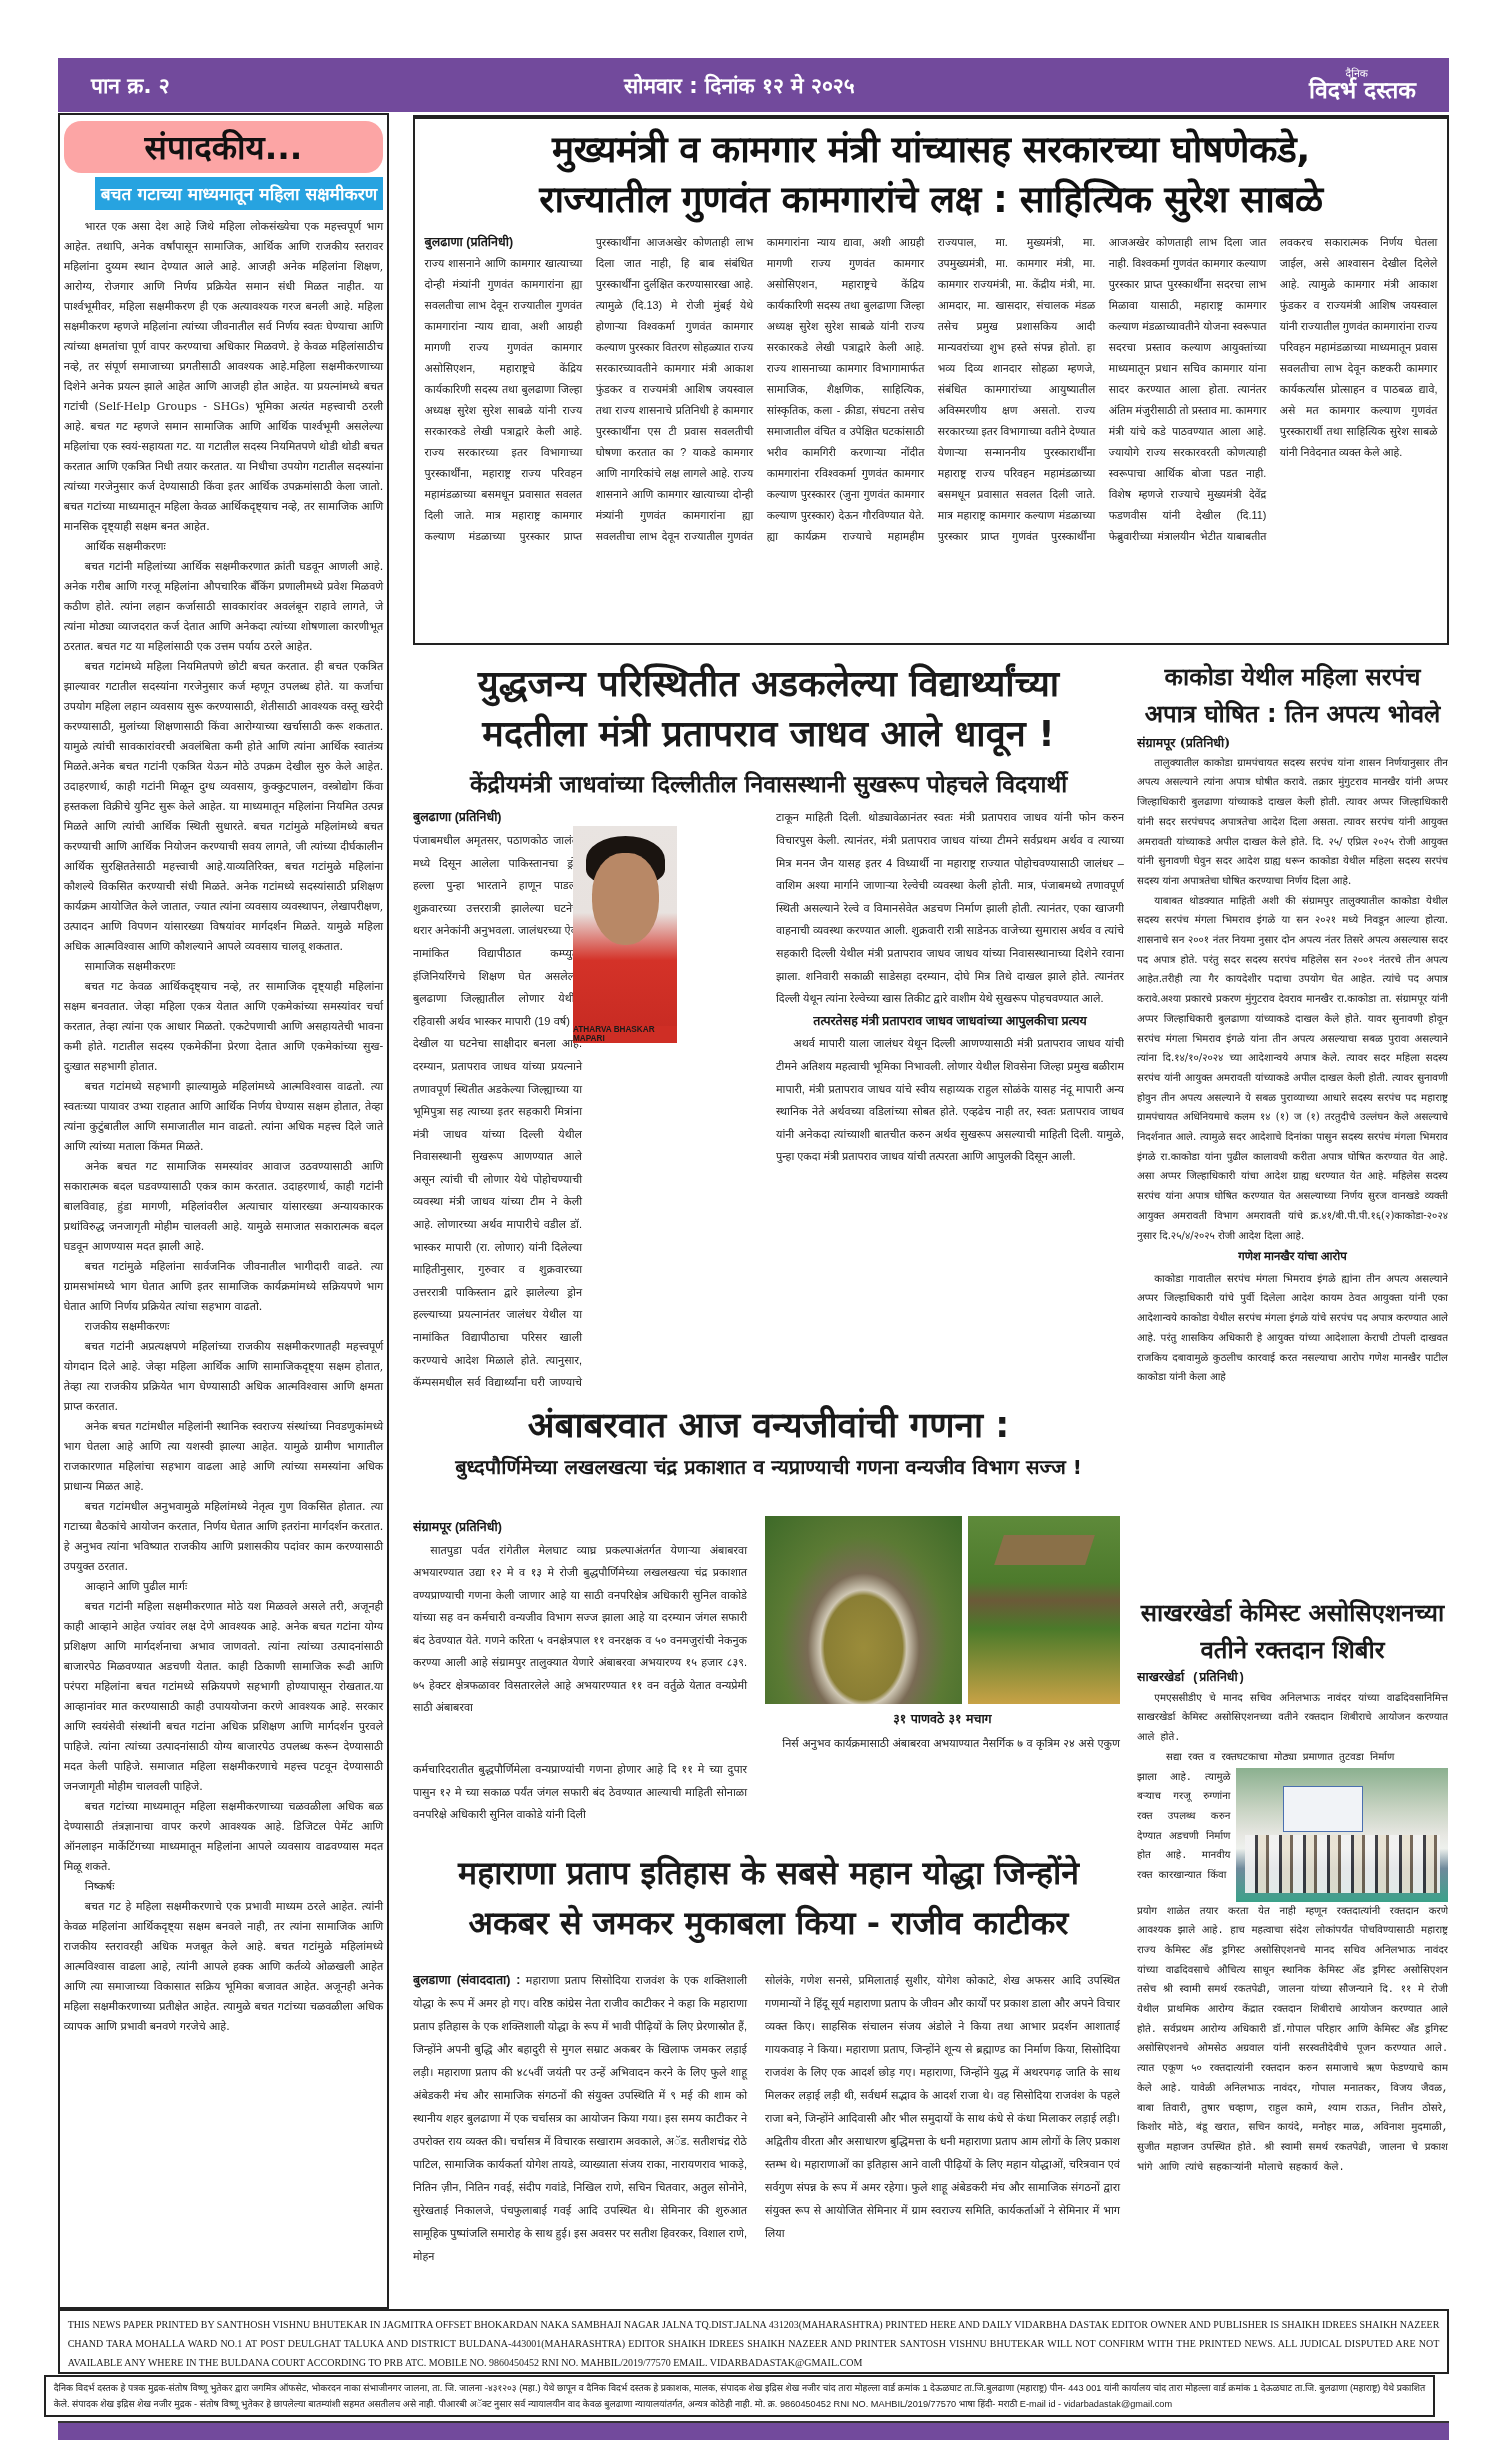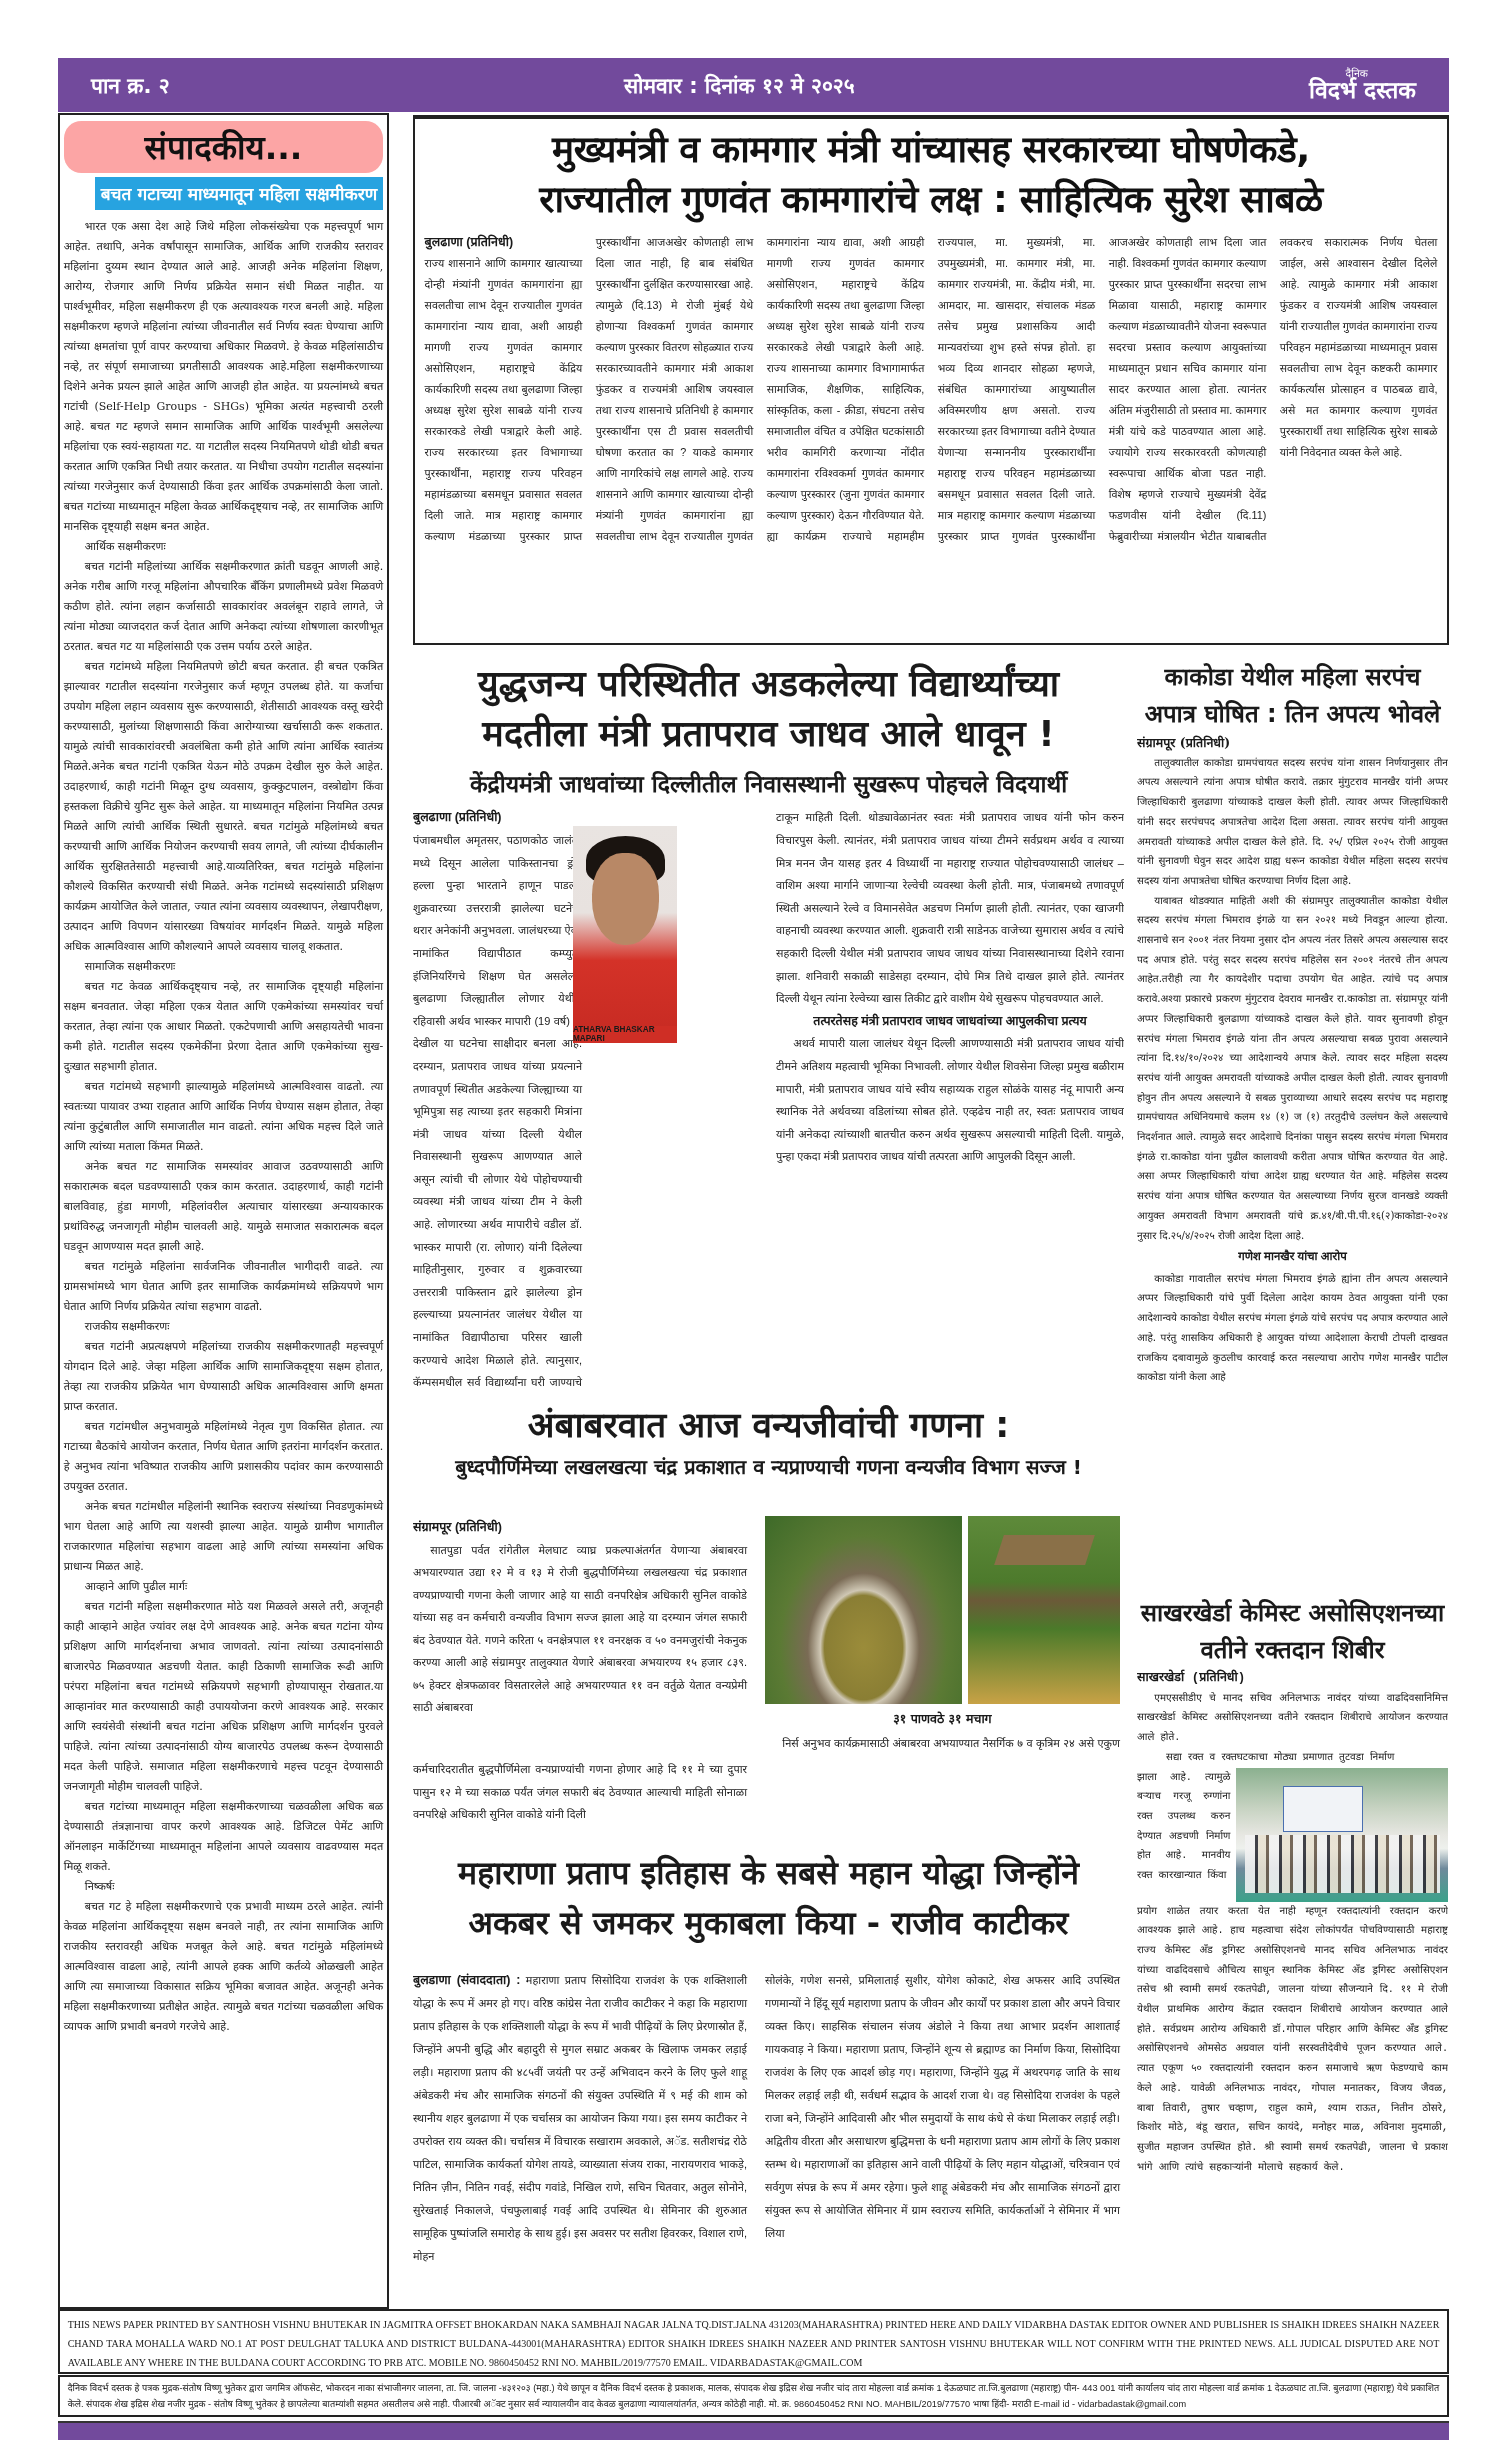--- a/index.html
+++ b/index.html
@@ -62,21 +62,21 @@
   .right2 { position: absolute; left: 1137px; top: 1595px; width: 311px; height: 713px; overflow: hidden; }
   .right2 h1 { font-size: 24px; line-height: 37px; font-weight: bold; text-align: center; }
   .right2 .body { font-family: Liberation Mono, monospace; font-size: 10.2px; line-height: 19.7px; text-align: justify; }
   .right2 .wrap { display: flex; gap: 5.8px; }
   .right2 .wrap .txt { width: 94px; }
   .pic-group { width: 213px; height: 134px; background: linear-gradient(180deg, #8bb08f 0%, #c7d3c2 30%, #e7e7e2 50%, #eef1ed 60%, #6f8a9c 75%, #3ba28a 100%); position: relative; }
   .pic-group .banner { position: absolute; left: 22%; top: 14%; width: 38%; height: 34%; background: #f1f3f7; border: 1.9px solid #4a6fb0; }
   .pic-group .row { position: absolute; left: 4%; bottom: 6%; width: 92%; height: 44%; background: repeating-linear-gradient(90deg, #f2f2f2 0 9.6px, #2e2e36 9.6px 13.4px, #e9e2d2 13.4px 21px, #6a5a4a 21px 24px); opacity: .9; }
 
   .footer-en { position: absolute; left: 58px; top: 2309px; width: 1391px; height: 65px; border: 2.9px solid #222; padding: 3.8px 7.7px; font-family: "Liberation Serif", serif; font-size: 10px; line-height: 19px; text-align: justify; text-transform: uppercase; }
-  .footer-mr { position: absolute; left: 58px; top: 2375px; width: 1391px; height: 42px; border: 2.9px solid #222; padding: 2.9px 7.7px; font-family: "Liberation Sans", sans-serif; font-size: 9.2px; line-height: 16.3px; text-align: justify; }
+  .footer-mr { position: absolute; left: 44px; top: 2375px; width: 1391px; height: 42px; border: 2.9px solid #222; padding: 2.9px 7.7px; font-family: "Liberation Sans", sans-serif; font-size: 9.2px; line-height: 16.3px; text-align: justify; }
   .bottom-bar { position: absolute; left: 58px; top: 2421px; width: 1391px; height: 19px; background: #724a9c; border-top: 2.9px solid #333; }
 </style>
 </head>
 <body>
 
 <div class="masthead">
   <span class="pg">पान क्र. २</span>
   <span class="date">सोमवार : दिनांक १२ मे २०२५</span>
   <span class="brand">
     <span class="small">दैनिक</span>
@@ -92,22 +92,22 @@
     <p class="sh">आर्थिक सक्षमीकरणः</p>
     <p>बचत गटांनी महिलांच्या आर्थिक सक्षमीकरणात क्रांती घडवून आणली आहे. अनेक गरीब आणि गरजू महिलांना औपचारिक बँकिंग प्रणालीमध्ये प्रवेश मिळवणे कठीण होते. त्यांना लहान कर्जासाठी सावकारांवर अवलंबून राहावे लागते, जे त्यांना मोठ्या व्याजदरात कर्ज देतात आणि अनेकदा त्यांच्या शोषणाला कारणीभूत ठरतात. बचत गट या महिलांसाठी एक उत्तम पर्याय ठरले आहेत.</p>
     <p>बचत गटांमध्ये महिला नियमितपणे छोटी बचत करतात. ही बचत एकत्रित झाल्यावर गटातील सदस्यांना गरजेनुसार कर्ज म्हणून उपलब्ध होते. या कर्जाचा उपयोग महिला लहान व्यवसाय सुरू करण्यासाठी, शेतीसाठी आवश्यक वस्तू खरेदी करण्यासाठी, मुलांच्या शिक्षणासाठी किंवा आरोग्याच्या खर्चासाठी करू शकतात. यामुळे त्यांची सावकारांवरची अवलंबिता कमी होते आणि त्यांना आर्थिक स्वातंत्र्य मिळते.अनेक बचत गटांनी एकत्रित येऊन मोठे उपक्रम देखील सुरु केले आहेत. उदाहरणार्थ, काही गटांनी मिळून दुग्ध व्यवसाय, कुक्कुटपालन, वस्त्रोद्योग किंवा हस्तकला विक्रीचे युनिट सुरू केले आहेत. या माध्यमातून महिलांना नियमित उत्पन्न मिळते आणि त्यांची आर्थिक स्थिती सुधारते. बचत गटांमुळे महिलांमध्ये बचत करण्याची आणि आर्थिक नियोजन करण्याची सवय लागते, जी त्यांच्या दीर्घकालीन आर्थिक सुरक्षिततेसाठी महत्त्वाची आहे.याव्यतिरिक्त, बचत गटांमुळे महिलांना कौशल्ये विकसित करण्याची संधी मिळते. अनेक गटांमध्ये सदस्यांसाठी प्रशिक्षण कार्यक्रम आयोजित केले जातात, ज्यात त्यांना व्यवसाय व्यवस्थापन, लेखापरीक्षण, उत्पादन आणि विपणन यांसारख्या विषयांवर मार्गदर्शन मिळते. यामुळे महिला अधिक आत्मविश्वास आणि कौशल्याने आपले व्यवसाय चालवू शकतात.</p>
     <p class="sh">सामाजिक सक्षमीकरणः</p>
     <p>बचत गट केवळ आर्थिकदृष्ट्याच नव्हे, तर सामाजिक दृष्ट्याही महिलांना सक्षम बनवतात. जेव्हा महिला एकत्र येतात आणि एकमेकांच्या समस्यांवर चर्चा करतात, तेव्हा त्यांना एक आधार मिळतो. एकटेपणाची आणि असहायतेची भावना कमी होते. गटातील सदस्य एकमेकींना प्रेरणा देतात आणि एकमेकांच्या सुख-दुःखात सहभागी होतात.</p>
     <p>बचत गटांमध्ये सहभागी झाल्यामुळे महिलांमध्ये आत्मविश्वास वाढतो. त्या स्वतःच्या पायावर उभ्या राहतात आणि आर्थिक निर्णय घेण्यास सक्षम होतात, तेव्हा त्यांना कुटुंबातील आणि समाजातील मान वाढतो. त्यांना अधिक महत्त्व दिले जाते आणि त्यांच्या मताला किंमत मिळते.</p>
     <p>अनेक बचत गट सामाजिक समस्यांवर आवाज उठवण्यासाठी आणि सकारात्मक बदल घडवण्यासाठी एकत्र काम करतात. उदाहरणार्थ, काही गटांनी बालविवाह, हुंडा मागणी, महिलांवरील अत्याचार यांसारख्या अन्यायकारक प्रथांविरुद्ध जनजागृती मोहीम चालवली आहे. यामुळे समाजात सकारात्मक बदल घडवून आणण्यास मदत झाली आहे.</p>
     <p>बचत गटांमुळे महिलांना सार्वजनिक जीवनातील भागीदारी वाढते. त्या ग्रामसभांमध्ये भाग घेतात आणि इतर सामाजिक कार्यक्रमांमध्ये सक्रियपणे भाग घेतात आणि निर्णय प्रक्रियेत त्यांचा सहभाग वाढतो.</p>
     <p class="sh">राजकीय सक्षमीकरणः</p>
     <p>बचत गटांनी अप्रत्यक्षपणे महिलांच्या राजकीय सक्षमीकरणातही महत्त्वपूर्ण योगदान दिले आहे. जेव्हा महिला आर्थिक आणि सामाजिकदृष्ट्या सक्षम होतात, तेव्हा त्या राजकीय प्रक्रियेत भाग घेण्यासाठी अधिक आत्मविश्वास आणि क्षमता प्राप्त करतात.</p>
+    <p>अनेक बचत गटांमधील महिलांनी स्थानिक स्वराज्य संस्थांच्या निवडणुकांमध्ये भाग घेतला आहे आणि त्या यशस्वी झाल्या आहेत. यामुळे ग्रामीण भागातील राजकारणात महिलांचा सहभाग वाढला आहे आणि त्यांच्या समस्यांना अधिक प्राधान्य मिळत आहे.</p>
     <p>बचत गटांमधील अनुभवामुळे महिलांमध्ये नेतृत्व गुण विकसित होतात. त्या गटाच्या बैठकांचे आयोजन करतात, निर्णय घेतात आणि इतरांना मार्गदर्शन करतात. हे अनुभव त्यांना भविष्यात राजकीय आणि प्रशासकीय पदांवर काम करण्यासाठी उपयुक्त ठरतात.</p>
-    <p>अनेक बचत गटांमधील महिलांनी स्थानिक स्वराज्य संस्थांच्या निवडणुकांमध्ये भाग घेतला आहे आणि त्या यशस्वी झाल्या आहेत. यामुळे ग्रामीण भागातील राजकारणात महिलांचा सहभाग वाढला आहे आणि त्यांच्या समस्यांना अधिक प्राधान्य मिळत आहे.</p>
     <p class="sh">आव्हाने आणि पुढील मार्गः</p>
     <p>बचत गटांनी महिला सक्षमीकरणात मोठे यश मिळवले असले तरी, अजूनही काही आव्हाने आहेत ज्यांवर लक्ष देणे आवश्यक आहे. अनेक बचत गटांना योग्य प्रशिक्षण आणि मार्गदर्शनाचा अभाव जाणवतो. त्यांना त्यांच्या उत्पादनांसाठी बाजारपेठ मिळवण्यात अडचणी येतात. काही ठिकाणी सामाजिक रूढी आणि परंपरा महिलांना बचत गटांमध्ये सक्रियपणे सहभागी होण्यापासून रोखतात.या आव्हानांवर मात करण्यासाठी काही उपाययोजना करणे आवश्यक आहे. सरकार आणि स्वयंसेवी संस्थांनी बचत गटांना अधिक प्रशिक्षण आणि मार्गदर्शन पुरवले पाहिजे. त्यांना त्यांच्या उत्पादनांसाठी योग्य बाजारपेठ उपलब्ध करून देण्यासाठी मदत केली पाहिजे. समाजात महिला सक्षमीकरणाचे महत्त्व पटवून देण्यासाठी जनजागृती मोहीम चालवली पाहिजे.</p>
     <p>बचत गटांच्या माध्यमातून महिला सक्षमीकरणाच्या चळवळीला अधिक बळ देण्यासाठी तंत्रज्ञानाचा वापर करणे आवश्यक आहे. डिजिटल पेमेंट आणि ऑनलाइन मार्केटिंगच्या माध्यमातून महिलांना आपले व्यवसाय वाढवण्यास मदत मिळू शकते.</p>
     <p class="sh">निष्कर्षः</p>
     <p>बचत गट हे महिला सक्षमीकरणाचे एक प्रभावी माध्यम ठरले आहेत. त्यांनी केवळ महिलांना आर्थिकदृष्ट्या सक्षम बनवले नाही, तर त्यांना सामाजिक आणि राजकीय स्तरावरही अधिक मजबूत केले आहे. बचत गटांमुळे महिलांमध्ये आत्मविश्वास वाढला आहे, त्यांनी आपले हक्क आणि कर्तव्ये ओळखली आहेत आणि त्या समाजाच्या विकासात सक्रिय भूमिका बजावत आहेत. अजूनही अनेक महिला सक्षमीकरणाच्या प्रतीक्षेत आहेत. त्यामुळे बचत गटांच्या चळवळीला अधिक व्यापक आणि प्रभावी बनवणे गरजेचे आहे.</p>
   </div>
 </div>
 
 <div class="lead">
   <h1>

